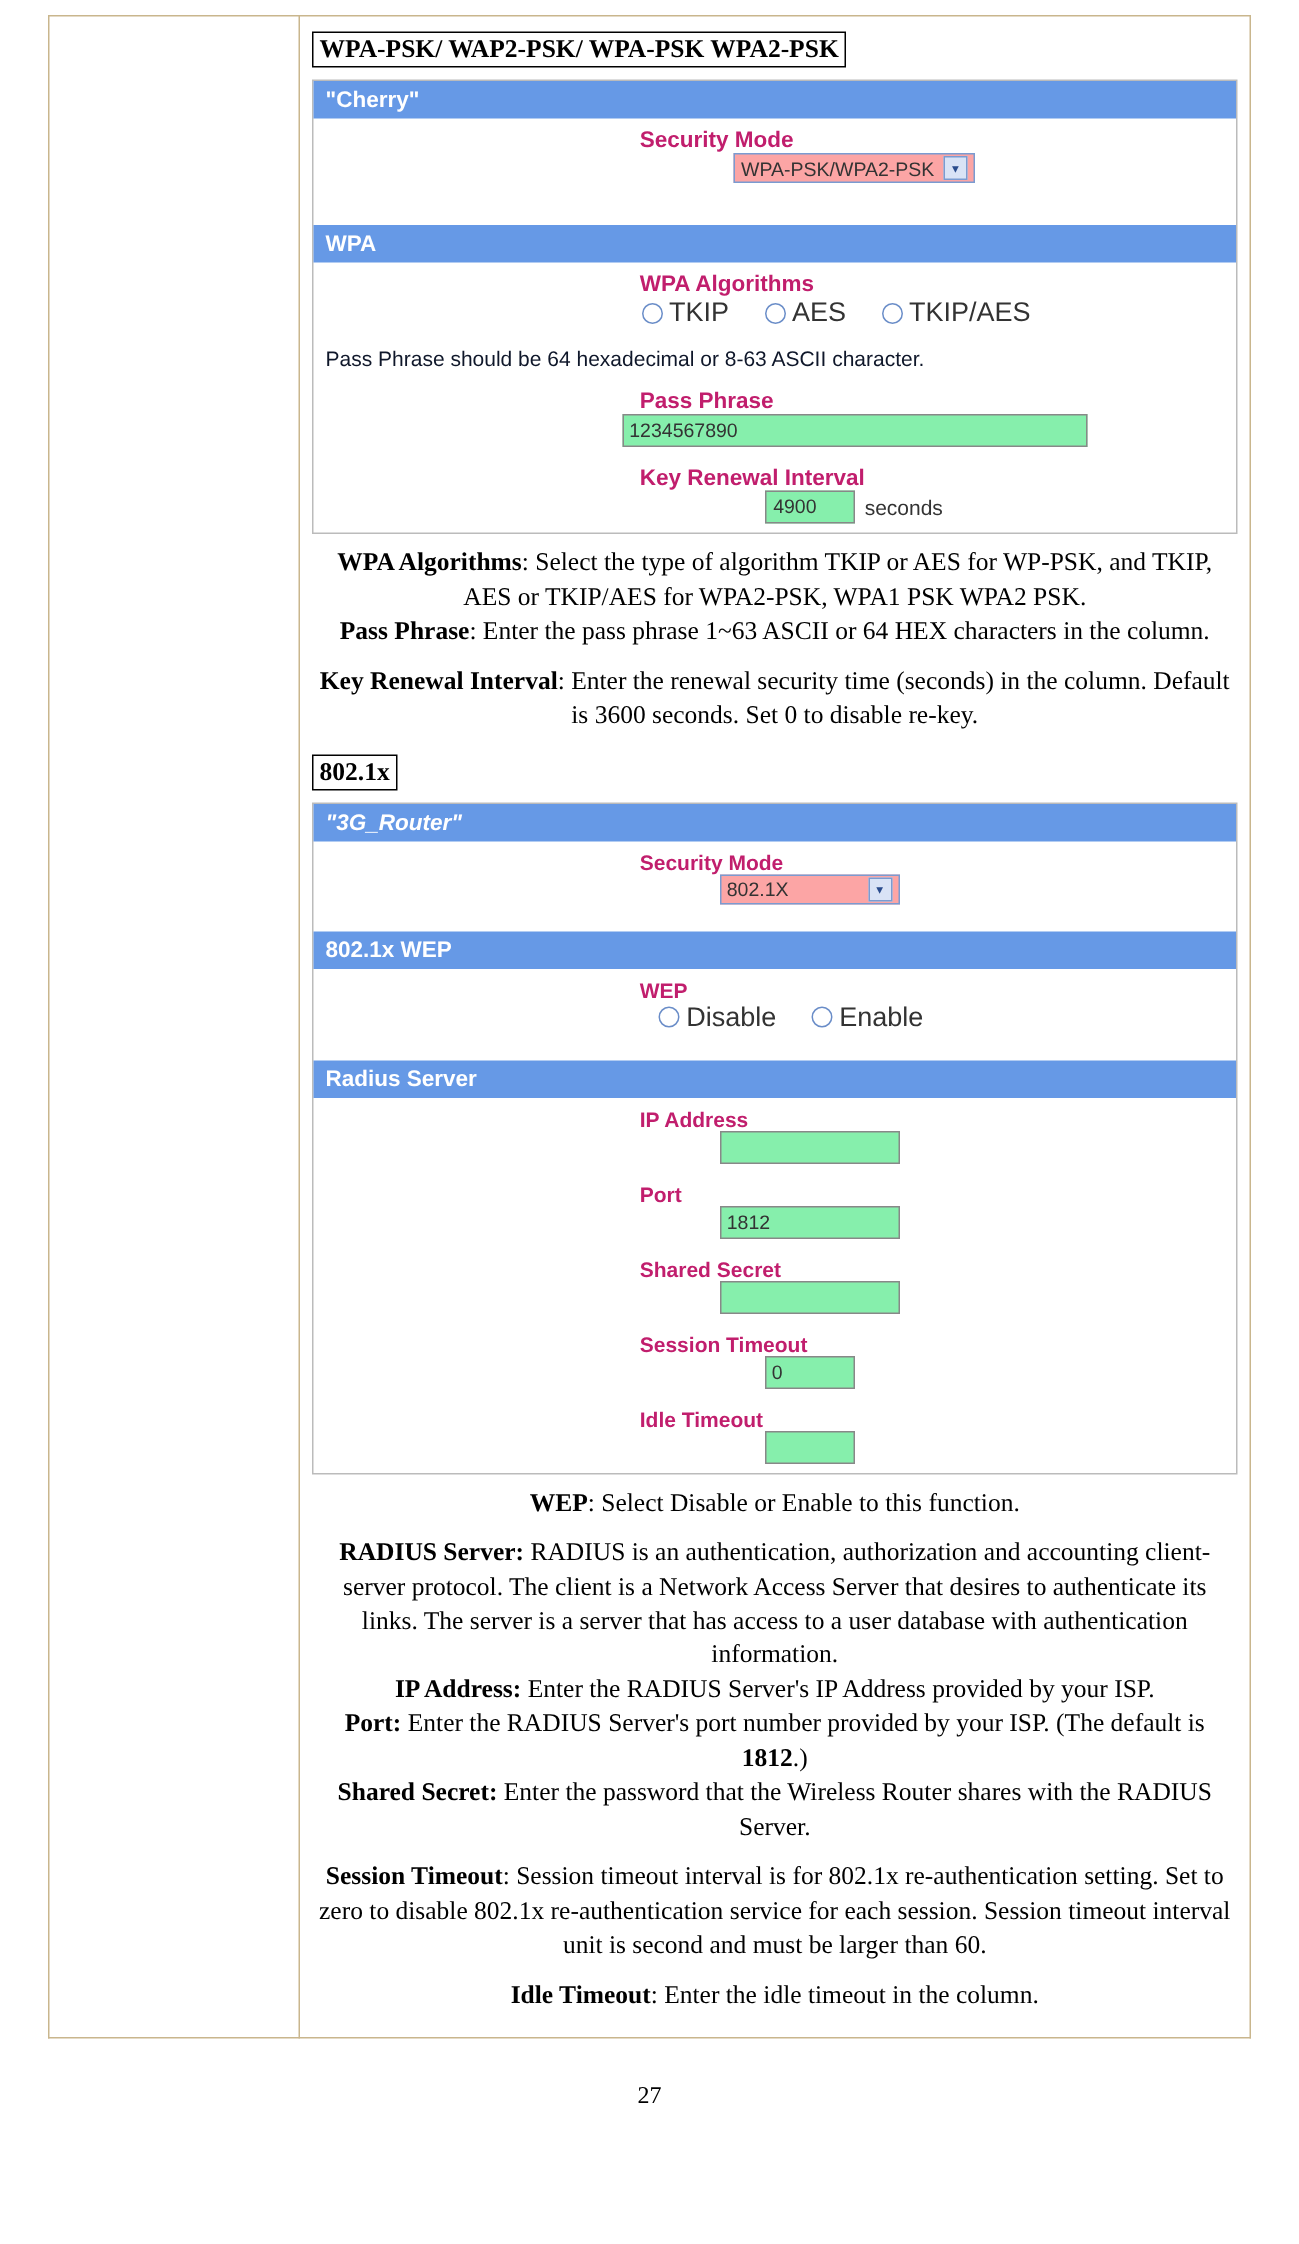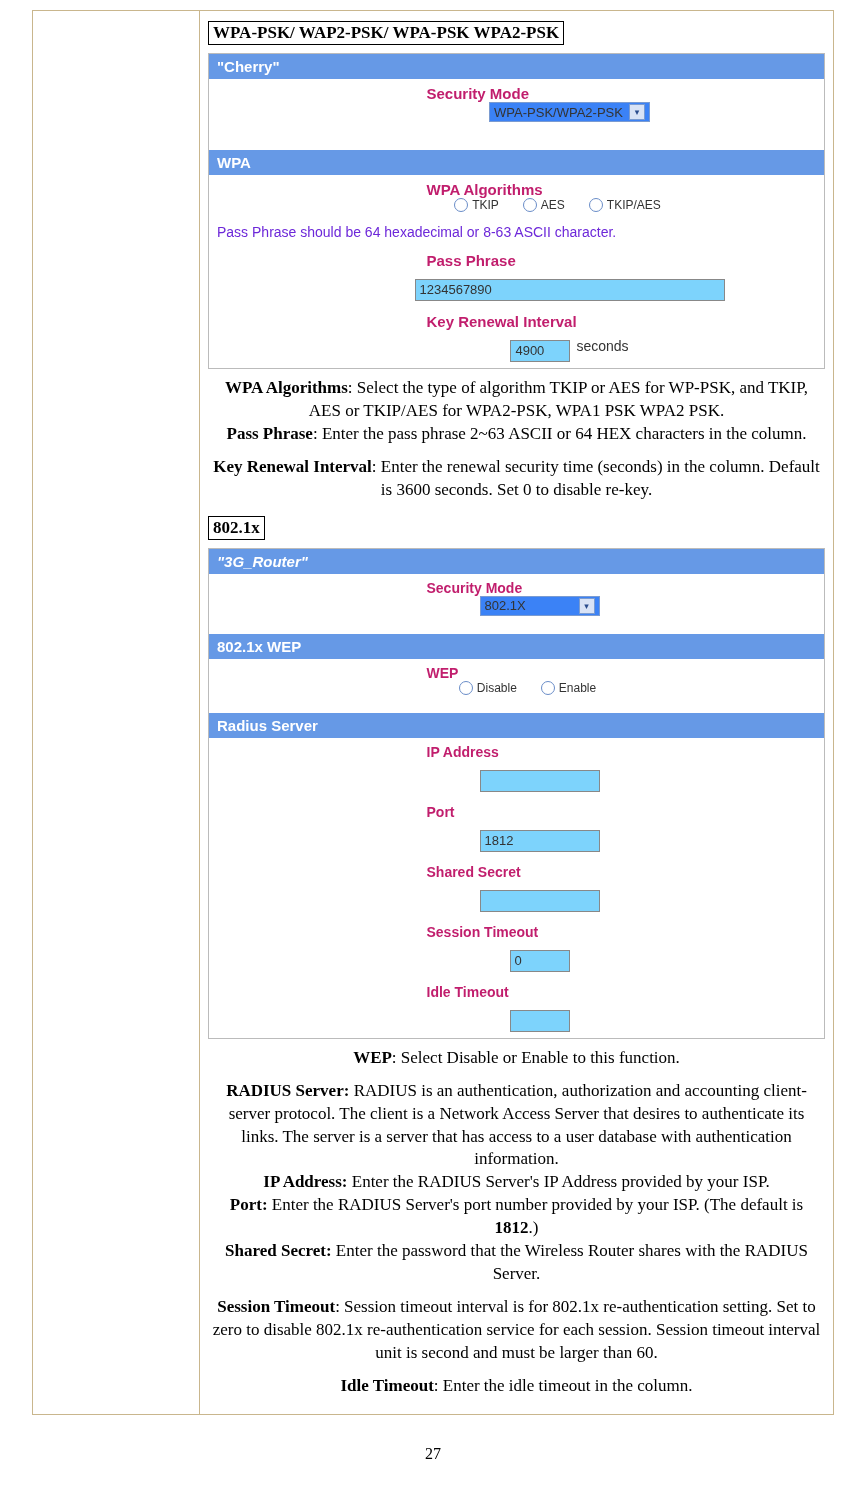--- a/index.html
+++ b/index.html
@@ -58,40 +58,40 @@
   }
   .row .lbl {
     width: 180px;
     color: #c11e6d;
     font-weight: bold;
     font-size: 15px;
   }
   .row .ctrl { flex: 1; display:flex; align-items:center; gap:6px; color:#333; }
   .note {
     padding: 6px 8px;
-    color: #6d28d9;
+    color: #0f172a;
     font-size: 14px;
   }
   .select {
     display:inline-flex; align-items:center;
-    border:1px solid #7a9bd1; background:#3b82f6;
+    border:1px solid #7a9bd1; background:#fca5a5;
     padding:1px 4px; font-size:13px; gap:6px;
   }
   .select .drop {
     width:14px; height:14px; background:#d9e3f6; border:1px solid #7a9bd1;
     display:flex; align-items:center; justify-content:center; font-size:9px; color:#2a4c8d;
   }
   .textin {
-    border:1px solid #888; background:#7dd3fc; padding:2px 4px; font-size:13px; min-height:16px;margin-top:10px;
+    border:1px solid #888; background:#86efac; padding:2px 4px; font-size:13px; min-height:16px;
   }
   .radio {
     width:12px; height:12px; border:1px solid #6a8dc8; border-radius:50%;
     display:inline-block; background:#fff;
   }
-  .radwrap { display:inline-flex; align-items:center; gap:4px; margin-right:18px; font-size:12px; color:#333;}
+  .radwrap { display:inline-flex; align-items:center; gap:4px; margin-right:18px; font-size:18px; color:#333;}
   .para { margin: 6px 0 10px 0; line-height:1.35;text-align:center; }
   .para .b { font-weight:bold; }
   .pagenum { text-align:center; font-size:16px; margin-top:30px; }
   
   .shot2 .lbl { width:180px; font-size:14px; }
   .shot2 .band { background:#6699e6; font-style:italic; }
   .shot2 .band.ni { font-style:normal; }
 </style>
 </head>
 <body>
@@ -150,21 +150,21 @@
     <div class="ctrl">
                   <span style="width:100px"></span>
                   <span class="textin" style="width:50px">4900</span>
                   <span>seconds</span>
                 </div>
   </div>
 </div>
 
 <div class="para">
   <span class="b">WPA Algorithms</span><span>: Select the type of algorithm TKIP or AES for WP-PSK, and TKIP, AES or TKIP/AES for WPA2-PSK, WPA1 PSK WPA2 PSK.</span><br>
-  <span class="b">Pass Phrase</span><span>: Enter the pass phrase 2~63 ASCII or 64 HEX characters in the column.</span>
+  <span class="b">Pass Phrase</span><span>: Enter the pass phrase 1~63 ASCII or 64 HEX characters in the column.</span>
 </div>
 <div class="para">
   <span class="b">Key Renewal Interval</span><span>: Enter the renewal security time (seconds) in the column. Default is 3600 seconds. Set 0 to disable re-key.</span>
 </div>
 
 <div class="boxed-heading">802.1x</div>
 
 
 <div class="shot shot2">
   <div class="band">"3G_Router"</div>

